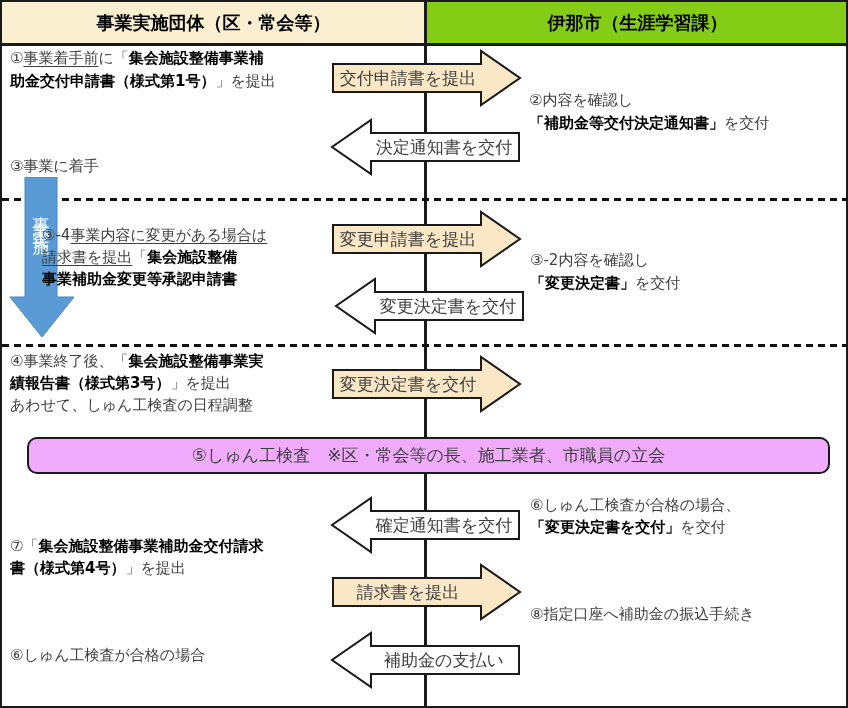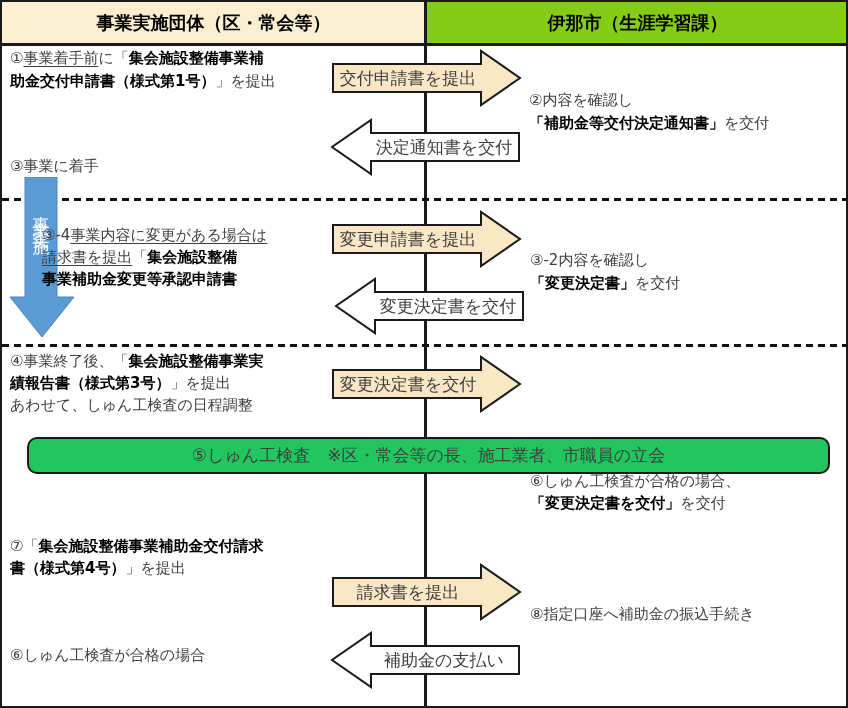--- a/index.html
+++ b/index.html
@@ -34,21 +34,21 @@
   .alabel-r{left:4px;width:144px;}
   .alabel-l{left:42px;width:144px;}
   
   .bluearrow{position:absolute;left:8px;top:175px;width:64px;height:161px;z-index:2;}
   .bluearrow polygon{fill:#5B9BD5;stroke:#4A86B8;stroke-width:1;}
   .blabel{position:absolute;left:50%;top:26px;transform:translateX(-50%);
           writing-mode:vertical-rl;text-orientation:upright;
           font-size:17px;letter-spacing:7px;color:#fff;}
   
   .box5{position:absolute;left:25px;top:435px;width:803px;height:37px;box-sizing:border-box;
-        background:#22c55e;border:2px solid #1a1a1a;border-radius:10px;z-index:3;
+        background:#f0abfc;border:2px solid #1a1a1a;border-radius:10px;z-index:3;
         display:flex;align-items:center;justify-content:center;
         font-size:17px;color:#3f3f3f;}
 </style>
 </head>
 <body>
 
 <div class="canvas">
 
   <div class="vline"></div>
   <div class="dash" style="top:196px;"></div>
@@ -86,21 +86,21 @@
     </div>
   <div class="txt" style="left:528px;top:247px;">
       <div><span>③-2内容を確認し</span></div>
       <div><span class="b">「変更決定書」</span><span>を交付</span></div>
     </div>
   <div class="txt" style="left:8px;top:348px;line-height:22px;">
       <div><span>④事業終了後、「</span><span class="b">集会施設整備事業実</span></div>
       <div><span class="b">績報告書（様式第3号）</span><span>」を提出</span></div>
       <div><span>あわせて、しゅん工検査の日程調整</span></div>
     </div>
-  <div class="txt" style="left:528px;top:468px;line-height:22px;">
+  <div class="txt" style="left:528px;top:492px;line-height:22px;">
       <div><span>⑥しゅん工検査が合格の場合、</span></div>
       <div><span class="b">「変更決定書を交付」</span><span>を交付</span></div>
     </div>
   <div class="txt" style="left:8px;top:533px;line-height:22px;">
       <div><span>⑦「</span><span class="b">集会施設整備事業補助金交付請求</span></div>
       <div><span class="b">書（様式第4号）</span><span>」を提出</span></div>
     </div>
   <div class="txt" style="left:528px;top:601px;">
       <div><span>⑧指定口座へ補助金の振込手続き</span></div>
     </div>
@@ -140,20 +140,26 @@
     <span class="alabel alabel-l">変更決定書を交付</span>
   </div>
 
   <div class="arrow" style="left:330px;top:353px;">
     <svg width="190" height="58" viewBox="0 0 190 58">
       <polygon class="p-beige" points="1,15 149,15 149,2 188,29 149,56 149,43 1,43"></polygon>
     </svg>
     <span class="alabel alabel-r">変更決定書を交付</span>
   </div>
 
+  <div class="arrow" style="left:328px;top:494px;">
+    <svg width="190" height="58" viewBox="0 0 190 58">
+      <polygon class="p-white" points="189,15 41,15 41,2 2,29 41,56 41,43 189,43"></polygon>
+    </svg>
+    <span class="alabel alabel-l">確定通知書を交付</span>
+  </div>
 
   <div class="arrow" style="left:330px;top:561px;padding-left:24px;">
     <svg width="190" height="58" viewBox="0 0 190 58">
       <polygon class="p-beige" points="1,15 149,15 149,2 188,29 149,56 149,43 1,43"></polygon>
     </svg>
     <span class="alabel alabel-r">請求書を提出</span>
   </div>
 
   <div class="arrow" style="left:328px;top:629px;">
     <svg width="190" height="58" viewBox="0 0 190 58">

